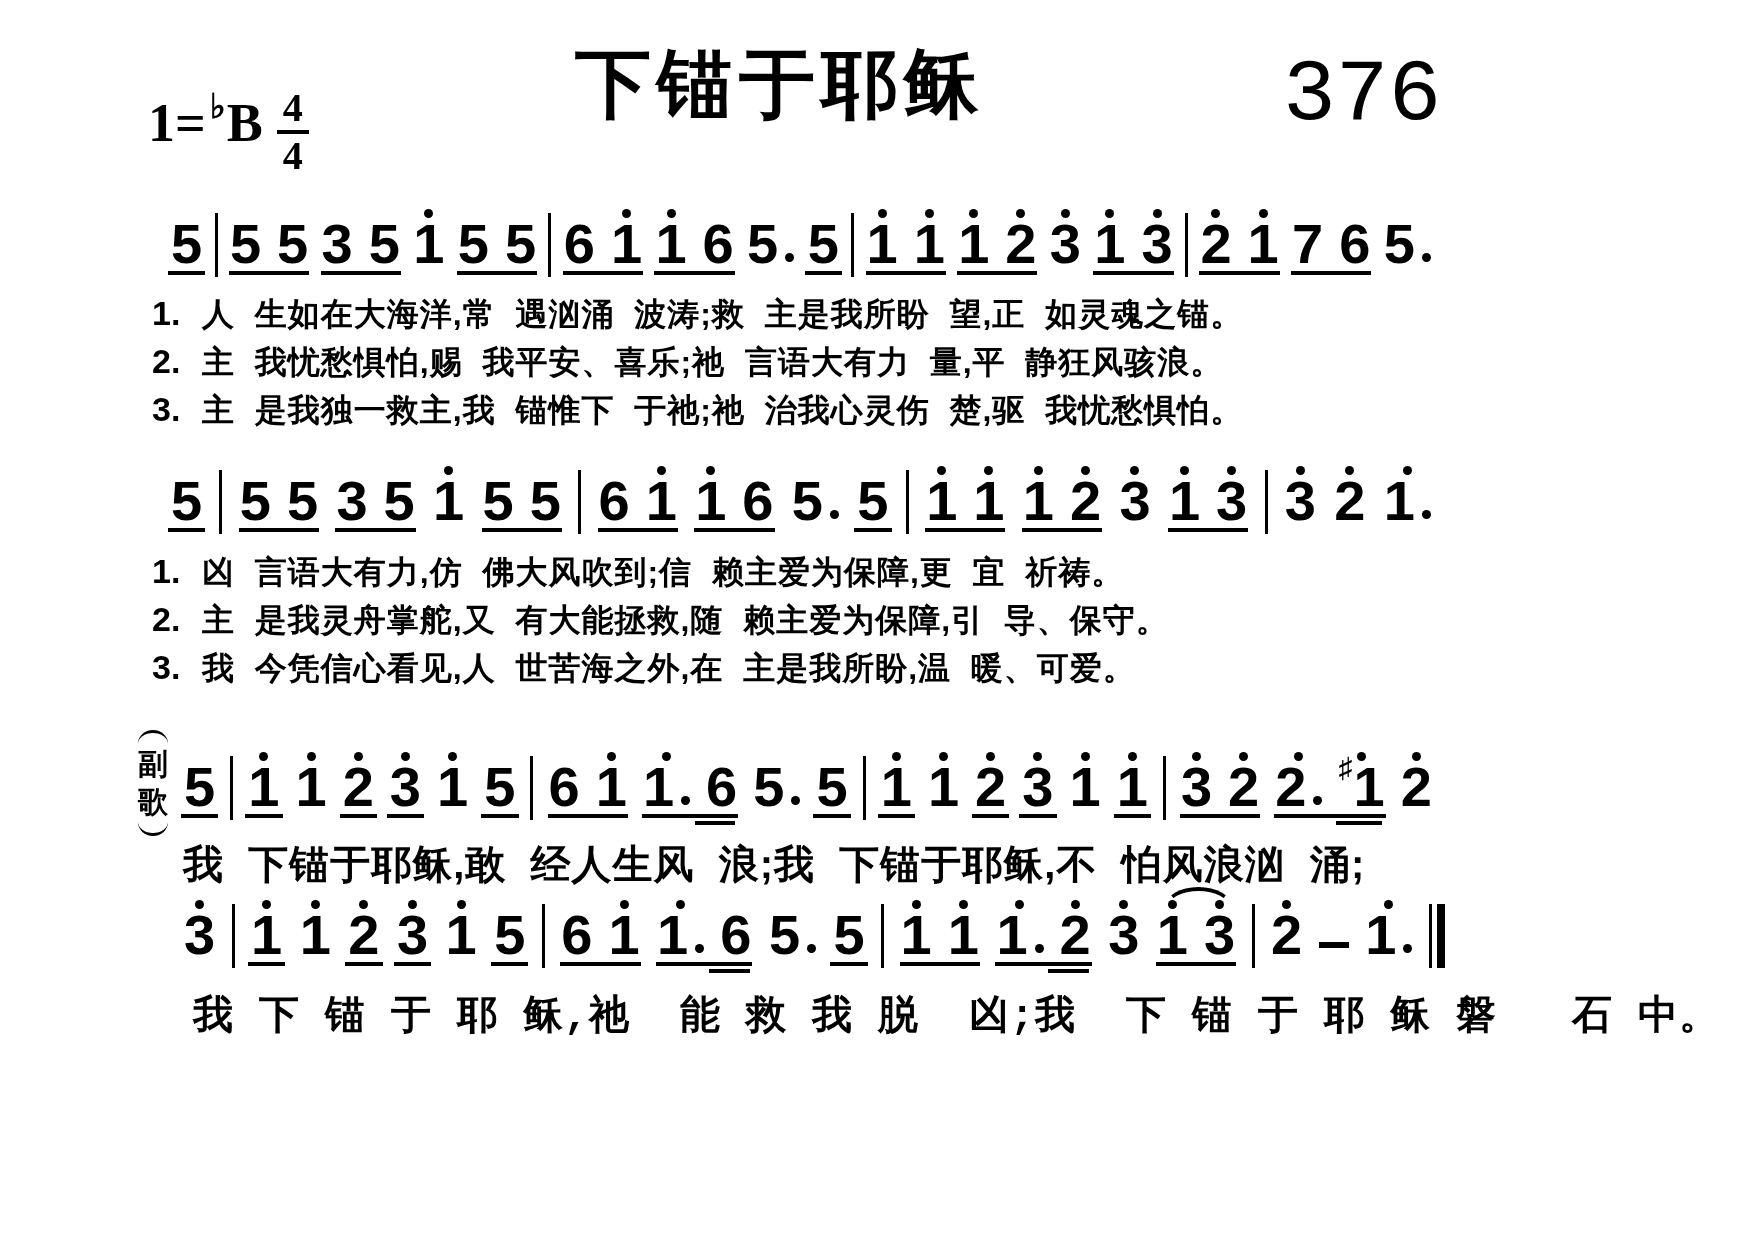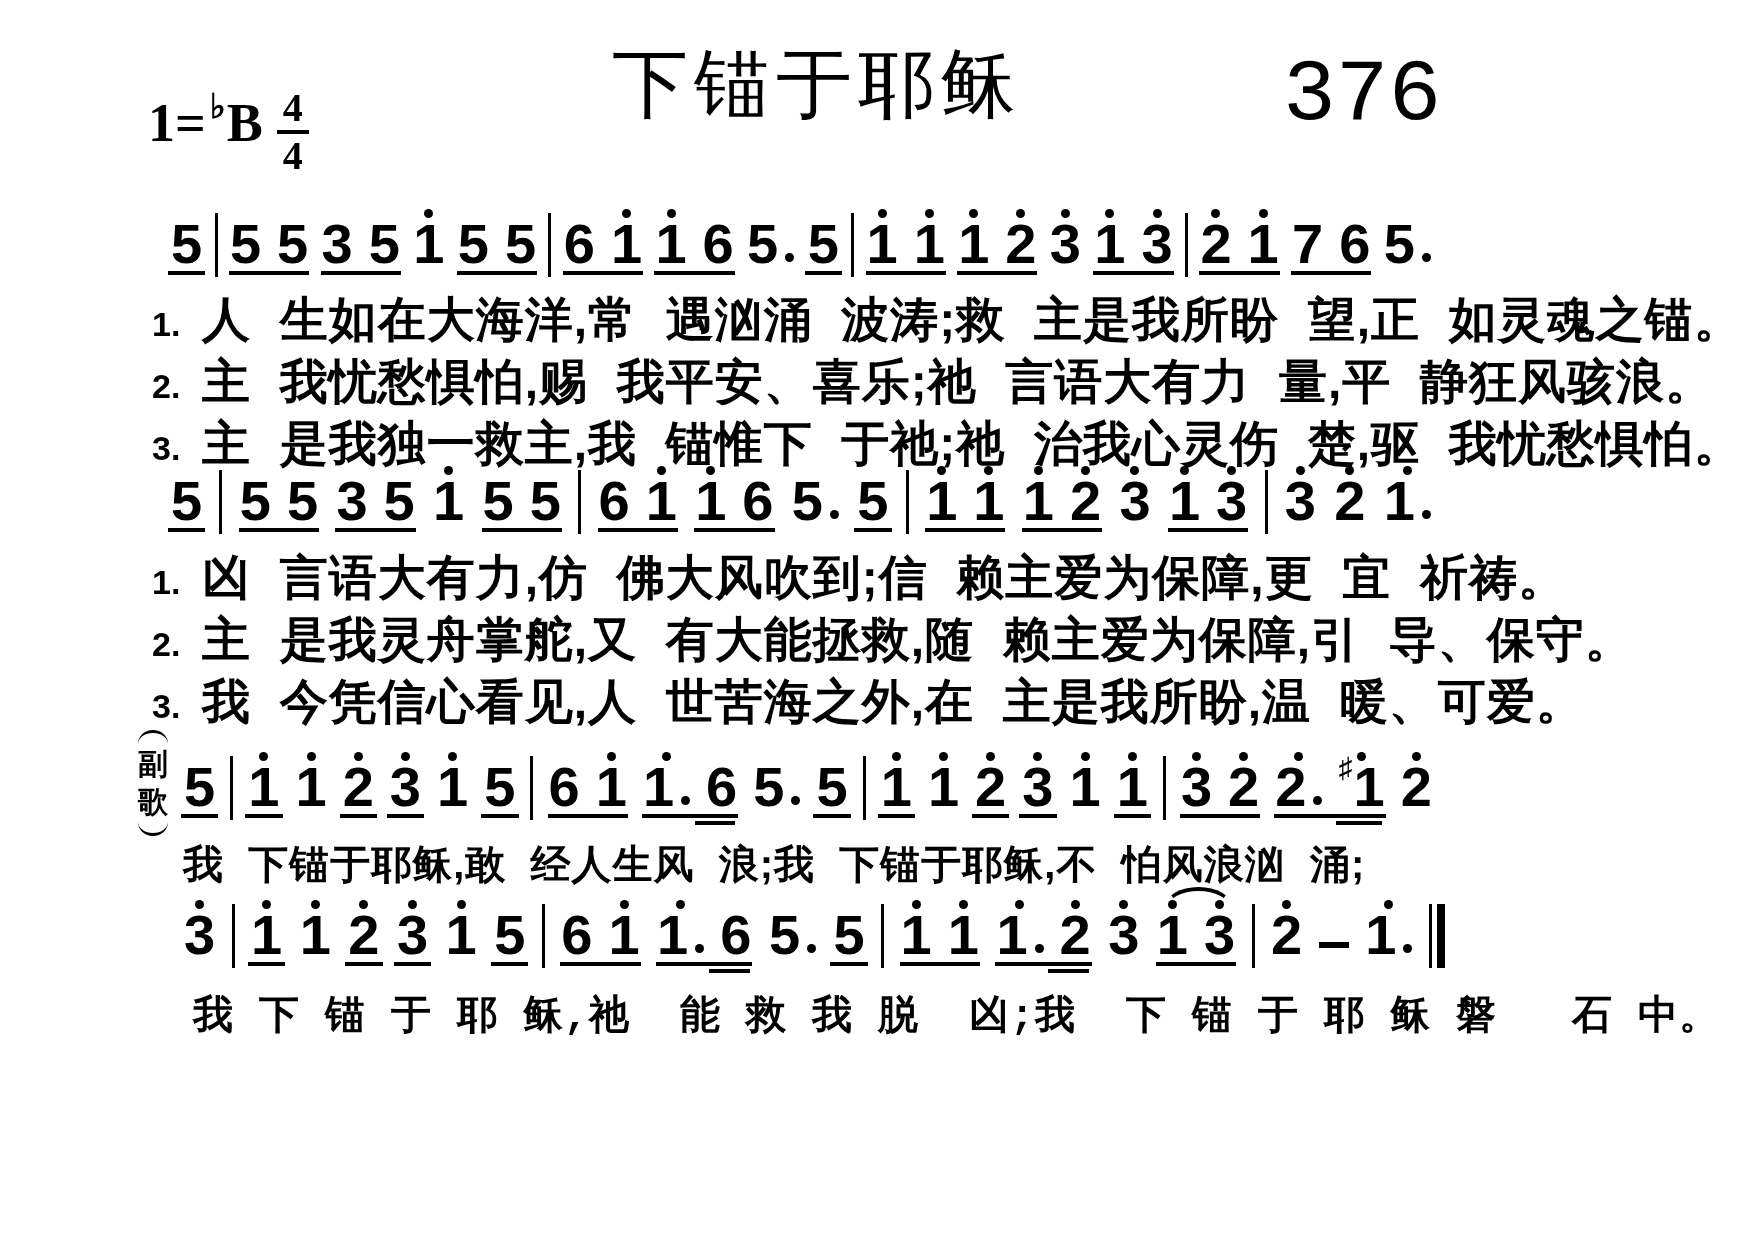--- a/index.html
+++ b/index.html
@@ -11,21 +11,21 @@
   
   .keysig{position:absolute;left:148px;top:96px;display:flex;align-items:flex-start;
     font-family:"Liberation Serif",serif;font-weight:bold;}
   .k1{font-size:54px;line-height:1;}
   .kflat{font-size:34px;line-height:1;margin:-6px 1px 0 4px;}
   .kletter{font-size:54px;line-height:1;}
   .frac{display:flex;flex-direction:column;align-items:center;margin-left:14px;margin-top:-8px;}
   .frac .ft,.frac .fb{font-size:40px;line-height:1.0;font-weight:bold;}
   .frac .fl{width:32px;height:4px;background:#000;margin:2px 0;}
   .title{position:absolute;top:46px;left:0;width:1560px;text-align:center;
-    font-size:76px;font-weight:normal;letter-spacing:6px;line-height:1;padding-left:37px;}
+    font-size:76px;font-weight:bold;letter-spacing:6px;line-height:1;}
   .number{position:absolute;left:1283px;top:52px;font-size:88px;line-height:1;
     font-family:Liberation Mono, monospace;}
   
   .music{position:absolute;display:flex;justify-content:space-between;align-items:flex-start;}
   .note{display:flex;flex-direction:column;align-items:center;padding:0 1px;}
   .octrow{height:16px;display:flex;align-items:center;justify-content:center;}
   .octdot{width:9px;height:9px;border-radius:50%;background:#000;}
   .nbody{display:flex;align-items:flex-end;}
   .digit{font-size:56px;font-weight:bold;line-height:0.82;}
   .adot{width:9px;height:9px;border-radius:50%;background:#000;margin-left:7px;margin-bottom:5px;}
@@ -41,21 +41,21 @@
   .gx{height:4px;background:#000;margin-top:3px;width:42%;align-self:flex-end;margin-right:3%;}
   .tie{position:absolute;top:-9px;left:12%;width:76%;height:16px;
     border-top:4px solid #000;
     border-left:3px solid transparent;border-right:3px solid transparent;
     border-top-left-radius:50% 100%;border-top-right-radius:50% 100%;}
   .dash{width:30px;height:6px;background:#000;margin-top:46px;}
   
   .verse{position:absolute;display:flex;flex-direction:column;}
   .vline{display:flex;align-items:baseline;margin-bottom:9px;}
   .vnum{font-size:34px;font-weight:bold;width:50px;flex:none;}
-  .vtext{font-size:48px;font-weight:bold;white-space:pre;letter-spacing:1px;line-height:1.1;}
+  .vtext{font-size:32px;font-weight:bold;white-space:pre;letter-spacing:1px;line-height:1.1;}
   .solotext{position:absolute;font-size:40px;font-weight:bold;white-space:pre;letter-spacing:1px;line-height:1.1;}
   
   .clabel{position:absolute;display:flex;flex-direction:column;align-items:center;gap:3px;}
   .arc-top{width:30px;height:11px;border-top:3px solid #000;
     border-top-left-radius:50% 100%;border-top-right-radius:50% 100%;}
   .arc-bot{width:30px;height:11px;border-bottom:3px solid #000;
     border-bottom-left-radius:50% 100%;border-bottom-right-radius:50% 100%;}
   .clabel .ch{font-size:30px;font-weight:bold;line-height:1.15;}
 </style>
 </head>

